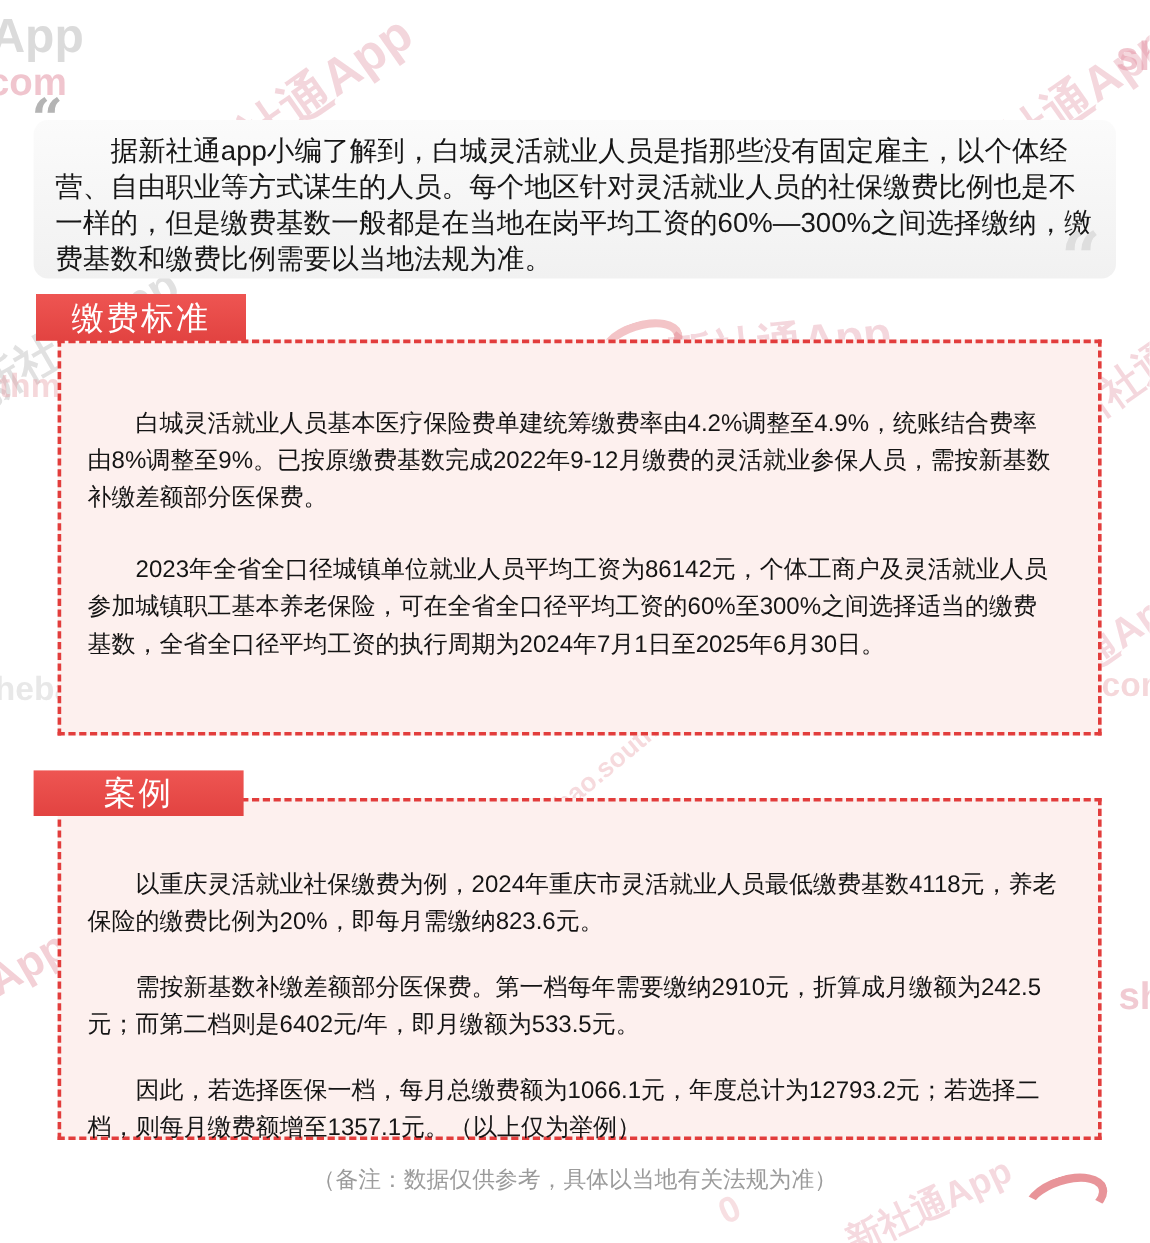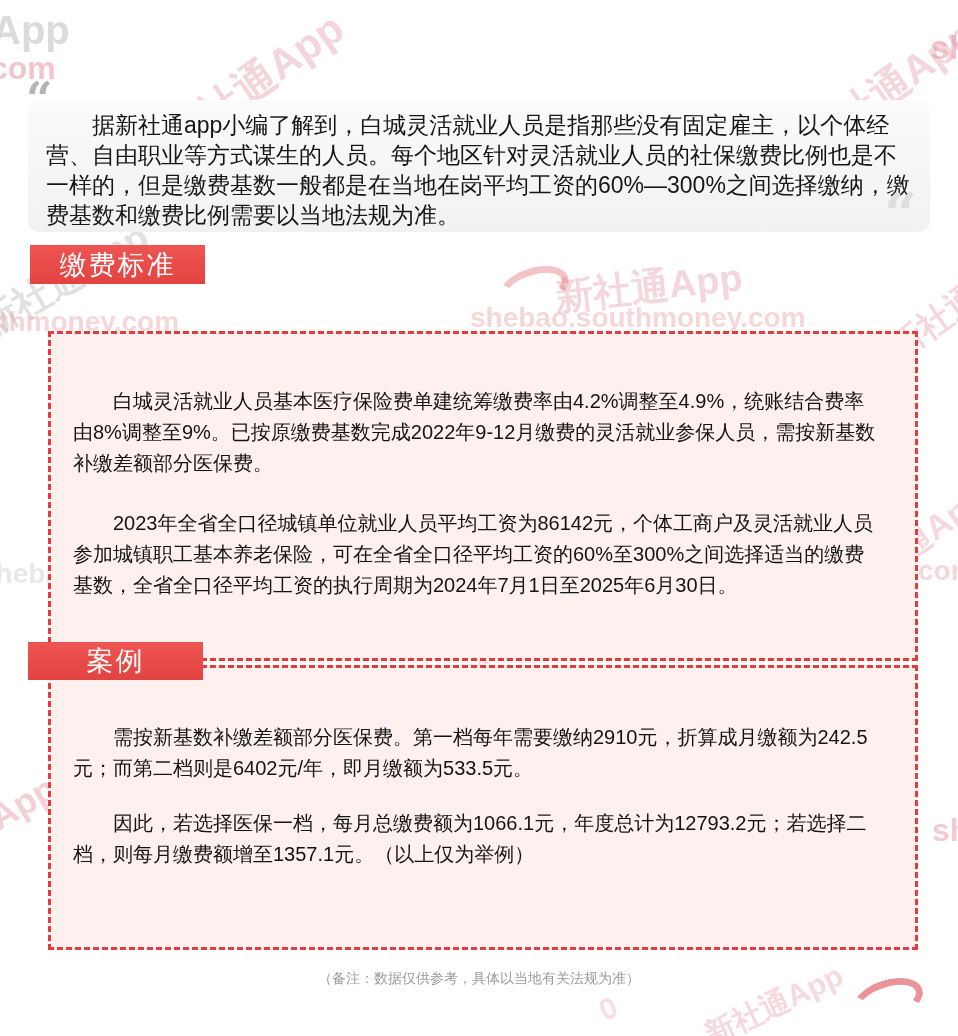--- a/index.html
+++ b/index.html
@@ -59,28 +59,28 @@
   .ribbon-1{left:30px;top:245px;}
   .ribbon-2{left:28px;top:642px;height:38px;}
 
   .dashed-box{
     position:absolute;left:48px;width:870px;
     border:3px dashed #e23d3c;background:#fdf0ee;
     box-sizing:border-box;z-index:3;
     font-size:20px;line-height:31px;color:#141414;
   }
   .dashed-box p{margin:0;text-indent:2em;}
-  .box-1{top:283px;height:330px;padding:52px 34px 0 22px;margin-top:48px;}
+  .box-1{top:283px;height:330px;padding:52px 34px 0 22px;}
   .box-1 p{margin-bottom:29px;}
   .box-2{top:665px;height:285px;padding:54px 22px 0 22px;}
   .box-2 p{margin-bottom:24px;}
 
   .footer-note{
     position:absolute;top:970px;left:0;width:100%;
-    text-align:center;font-size:14px;color:#9b9b9b;z-index:2;
+    text-align:center;font-size:19px;color:#9b9b9b;z-index:2;
   }
 </style>
 </head>
 <body>
 
 <div class="page">
 
   <div id="watermark-layer">
       <span style="left: -8px; top: 8px; font-size: 40px; color: rgba(190, 190, 190, 0.55); transform: rotate(0deg);">App</span>
       <span style="left: -10px; top: 50px; font-size: 32px; color: rgba(228, 150, 165, 0.55); transform: rotate(0deg);">com</span>
@@ -120,20 +120,21 @@
     <span class="quote-mark quote-br">“</span>
 
     <div class="ribbon ribbon-1">缴费标准</div>
     <div class="dashed-box box-1">
       <p>白城灵活就业人员基本医疗保险费单建统筹缴费率由4.2%调整至4.9%，统账结合费率由8%调整至9%。已按原缴费基数完成2022年9-12月缴费的灵活就业参保人员，需按新基数补缴差额部分医保费。</p>
       <p>2023年全省全口径城镇单位就业人员平均工资为86142元，个体工商户及灵活就业人员参加城镇职工基本养老保险，可在全省全口径平均工资的60%至300%之间选择适当的缴费基数，全省全口径平均工资的执行周期为2024年7月1日至2025年6月30日。</p>
     </div>
 
     <div class="ribbon ribbon-2">案例</div>
     <div class="dashed-box box-2">
+      <p>以重庆灵活就业社保缴费为例，2024年重庆市灵活就业人员最低缴费基数4118元，养老保险的缴费比例为20%，即每月需缴纳823.6元。</p>
       <p>需按新基数补缴差额部分医保费。第一档每年需要缴纳2910元，折算成月缴额为242.5元；而第二档则是6402元/年，即月缴额为533.5元。</p>
       <p>因此，若选择医保一档，每月总缴费额为1066.1元，年度总计为12793.2元；若选择二档，则每月缴费额增至1357.1元。（以上仅为举例）</p>
     </div>
 
     <div class="footer-note">（备注：数据仅供参考，具体以当地有关法规为准）</div>
 
   </div>
 </div>
 
 </body></html>

